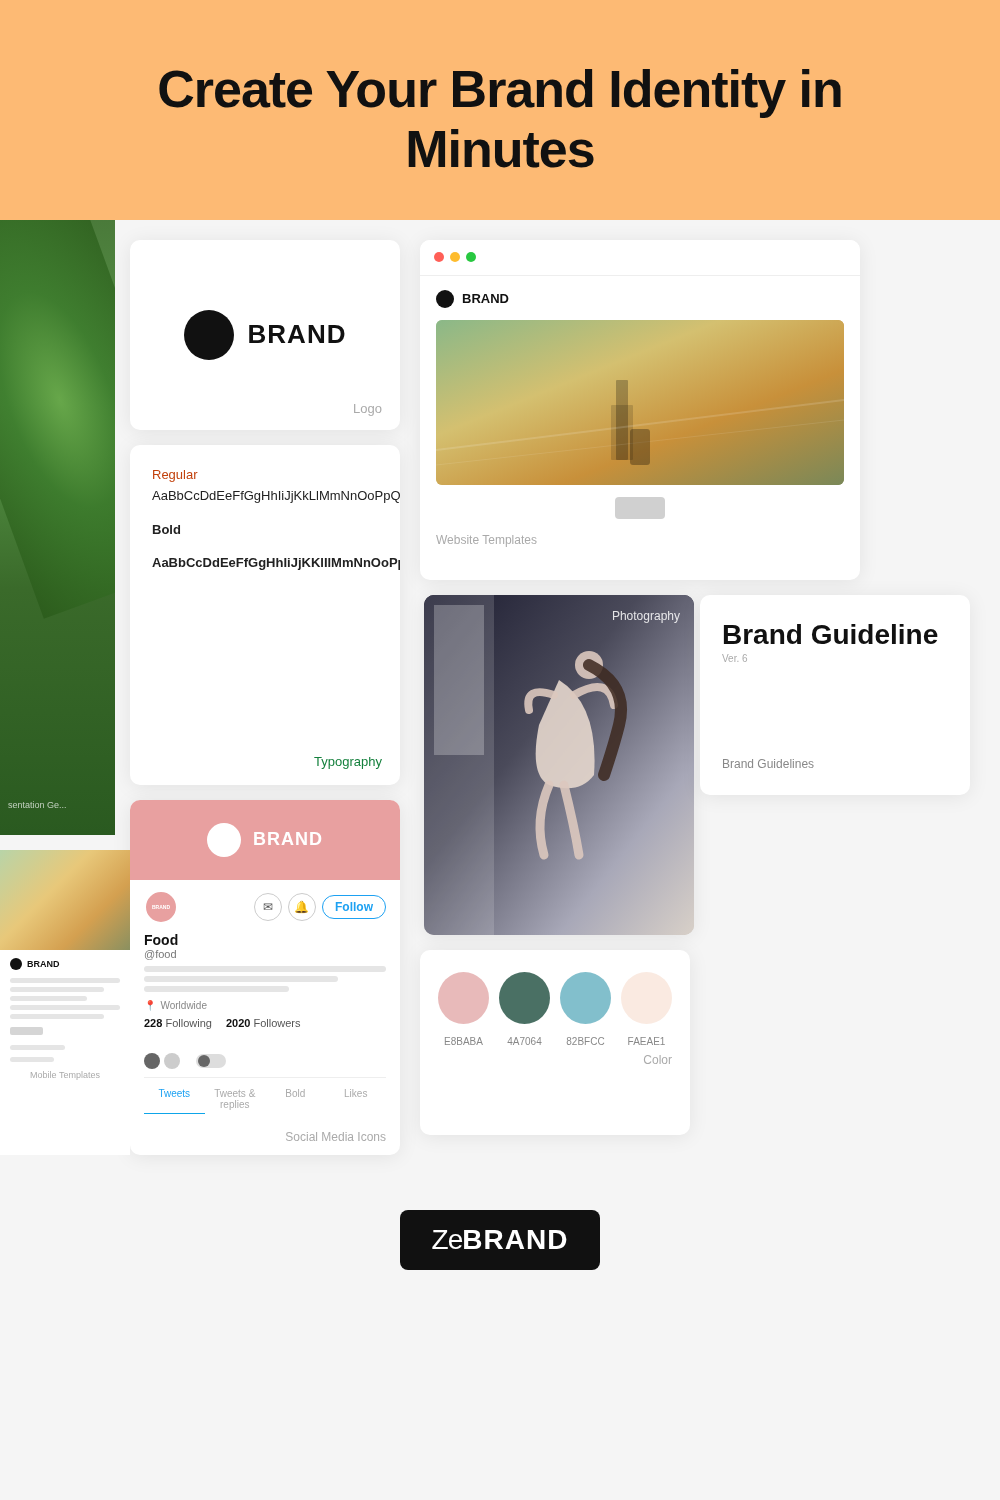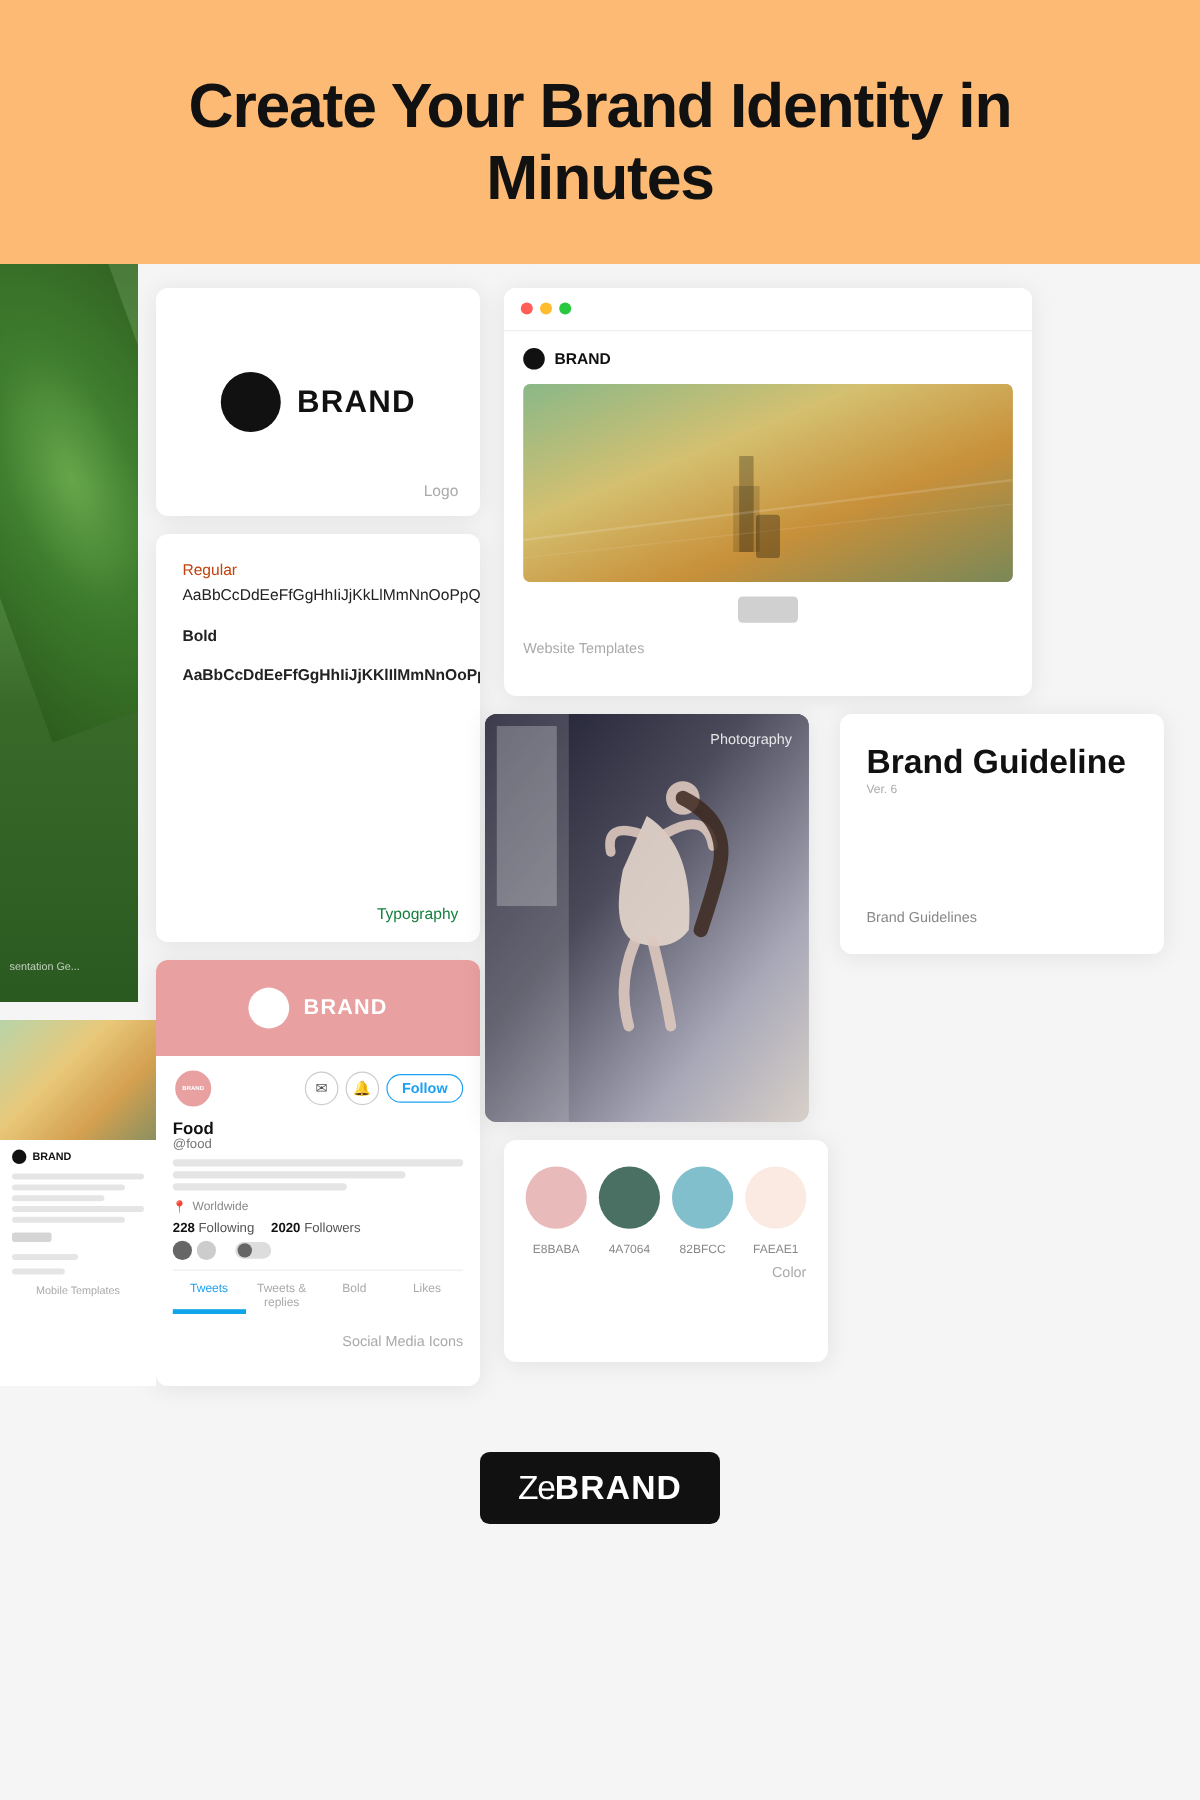--- a/index.html
+++ b/index.html
@@ -224,21 +224,21 @@
       gap: 4px;
       font-size: 10px;
       color: #888;
       margin-bottom: 6px;
     }
     .card-social .stats-row {
       display: flex;
       gap: 14px;
       font-size: 11px;
       color: #555;
-      margin-bottom: 4px;
+      margin-bottom: 24px;
     }
     .card-social .stats-row strong {
       color: #111;
       font-weight: 700;
     }
     .card-social .toggle-row {
       display: flex;
       align-items: center;
       gap: 4px;
       margin-bottom: 8px;
@@ -267,21 +267,21 @@
     }
     .social-tab {
       flex: 1;
       text-align: center;
       font-size: 10px;
       color: #aaa;
       padding: 4px 0;
     }
     .social-tab.active {
       color: #1da1f2;
-      border-bottom: 4px solid #0ea5e9;
+      border-bottom: 1px solid #0ea5e9;
     }
     .card-social .card-label {
       text-align: right;
       font-size: 12px;
       color: #aaa;
       padding: 6px 14px 10px;
     }
 
     
     .card-website {
@@ -372,21 +372,21 @@
       flex: 1;
     }
     .card-website .card-label {
       padding: 0 16px 10px;
       font-size: 12px;
       color: #aaa;
     }
 
     
     .card-photo {
-      left: 404px;
+      left: 424px;
       top: 375px;
       width: 270px;
       height: 340px;
       border-radius: 10px;
       overflow: hidden;
       position: absolute;
     }
     .card-photo .photo-img {
       width: 100%;
       height: 100%;

